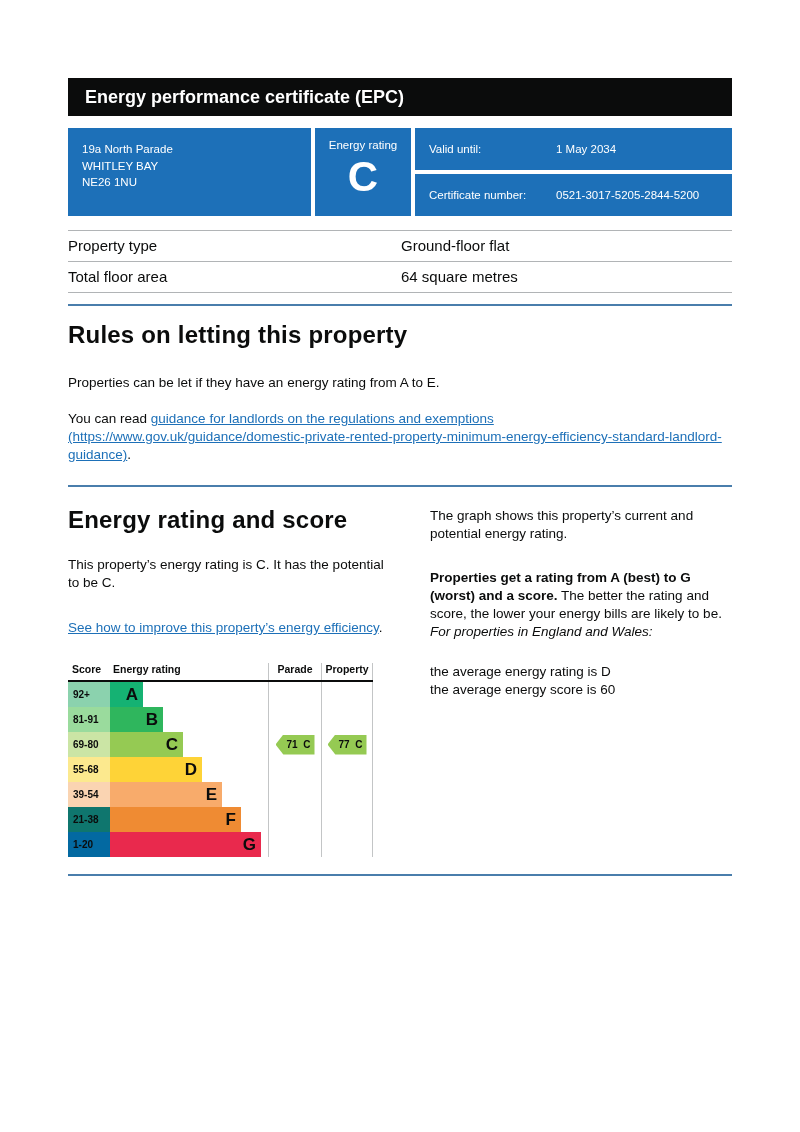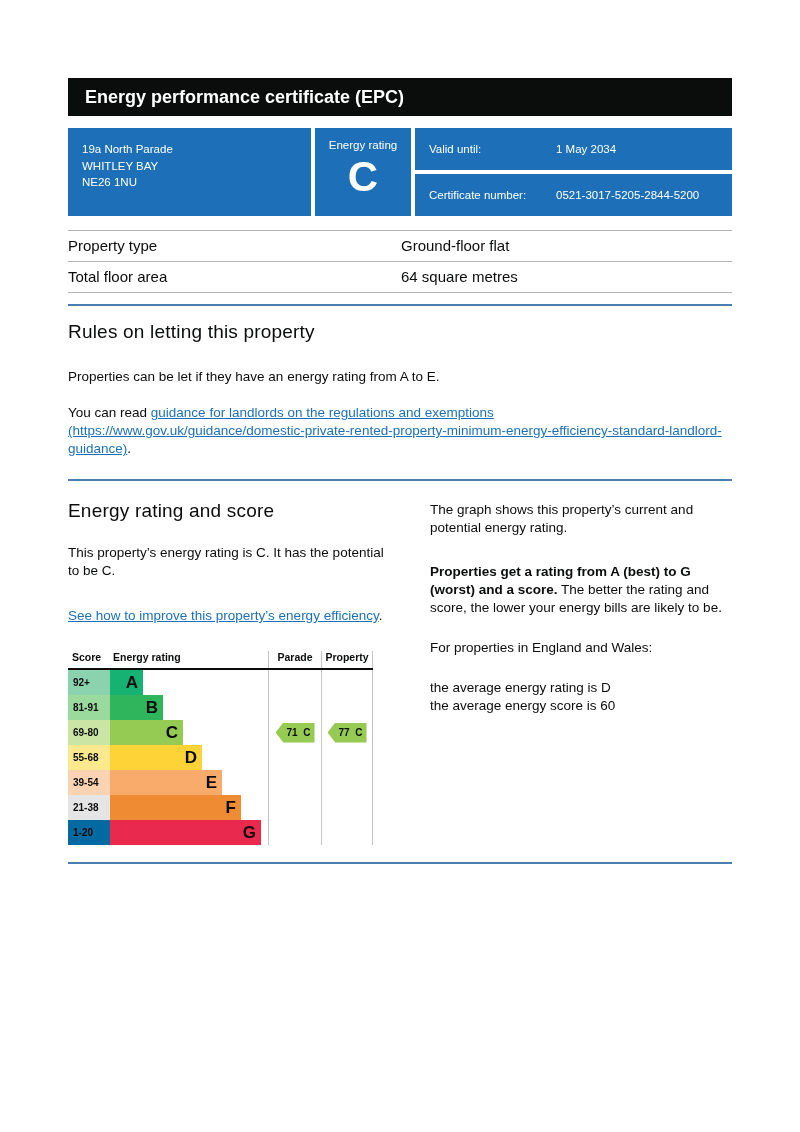--- a/index.html
+++ b/index.html
@@ -38,36 +38,36 @@
   .facts{margin-top:14px;font-size:15px;}
   .facts-row{display:flex;border-top:1px solid var(--gray-border);padding:6px 0 7px;}
   .facts-row:last-child{border-bottom:1px solid var(--gray-border);}
   .facts-label{flex:0 0 333px;}
 
   .divider{border:0;height:2px;background:var(--divider);}
   .d1{margin-top:11px;}
   .d2{margin-top:21px;}
   .d3{margin-top:17px;}
 
-  h2.section-h{font-size:19px;font-weight:normal;margin-top:15px;letter-spacing:.2px;}
+  h2.section-h{font-size:24px;font-weight:bold;margin-top:15px;letter-spacing:.2px;}
   p.body-t{font-size:13.5px;line-height:18px;}
   .m25{margin-top:25px;}
   .m18{margin-top:18px;}
   a.gov-link{color:var(--blue);text-decoration:underline;overflow-wrap:break-word;cursor:pointer;}
 
   
   .section-grid{display:flex;margin-top:17px;}
   .col-left{width:322px;margin-right:40px;flex:0 0 auto;}
   .col-right{flex:1;padding-top:1px;}
   .col-left h2{margin-top:2px;}
   .col-left .p1{margin-top:22px;}
   .col-left .p2{margin-top:27px;}
   .col-right .p1{margin-top:2px;}
   .col-right .p2{margin-top:26px;}
-  .col-right .p3{margin-top:22px;}
+  .col-right .p3{font-style:italic;}
   .col-right .p4{margin-top:22px;}
   .bold{font-weight:bold;}
 
   
   .chart{margin-top:26px;width:305px;font-size:10.5px;}
   .chart-header{display:flex;height:19px;border-bottom:2px solid var(--black);font-weight:bold;}
   .ch-score{width:42px;padding-left:4px;}
   .ch-rating{width:158px;padding-left:3px;}
   .ch-cur{width:53px;text-align:center;border-left:1px solid #c3c5c6;}
   .ch-pot{width:52px;text-align:center;border-left:1px solid #c3c5c6;border-right:1px solid #c3c5c6;}
@@ -183,21 +183,21 @@
         </div>
         <div class="band-row">
           <div class="b-score" style="background: rgb(250, 212, 178);">39-54</div>
           <div class="b-barcell">
               <div class="b-bar" style="background: rgb(248, 171, 107); width: 112px;">E</div>
             </div>
           <div class="b-cur"></div>
           <div class="b-pot"></div>
         </div>
         <div class="band-row">
-          <div class="b-score" style="background: #e5e5e5;">21-38</div>
+          <div class="b-score" style="background: #0f766e;">21-38</div>
           <div class="b-barcell">
               <div class="b-bar" style="background: rgb(239, 139, 51); width: 131px;">F</div>
             </div>
           <div class="b-cur"></div>
           <div class="b-pot"></div>
         </div>
         <div class="band-row">
           <div class="b-score" style="background: #0369a1;">1-20</div>
           <div class="b-barcell">
               <div class="b-bar" style="background: rgb(233, 41, 77); width: 151px;">G</div>

